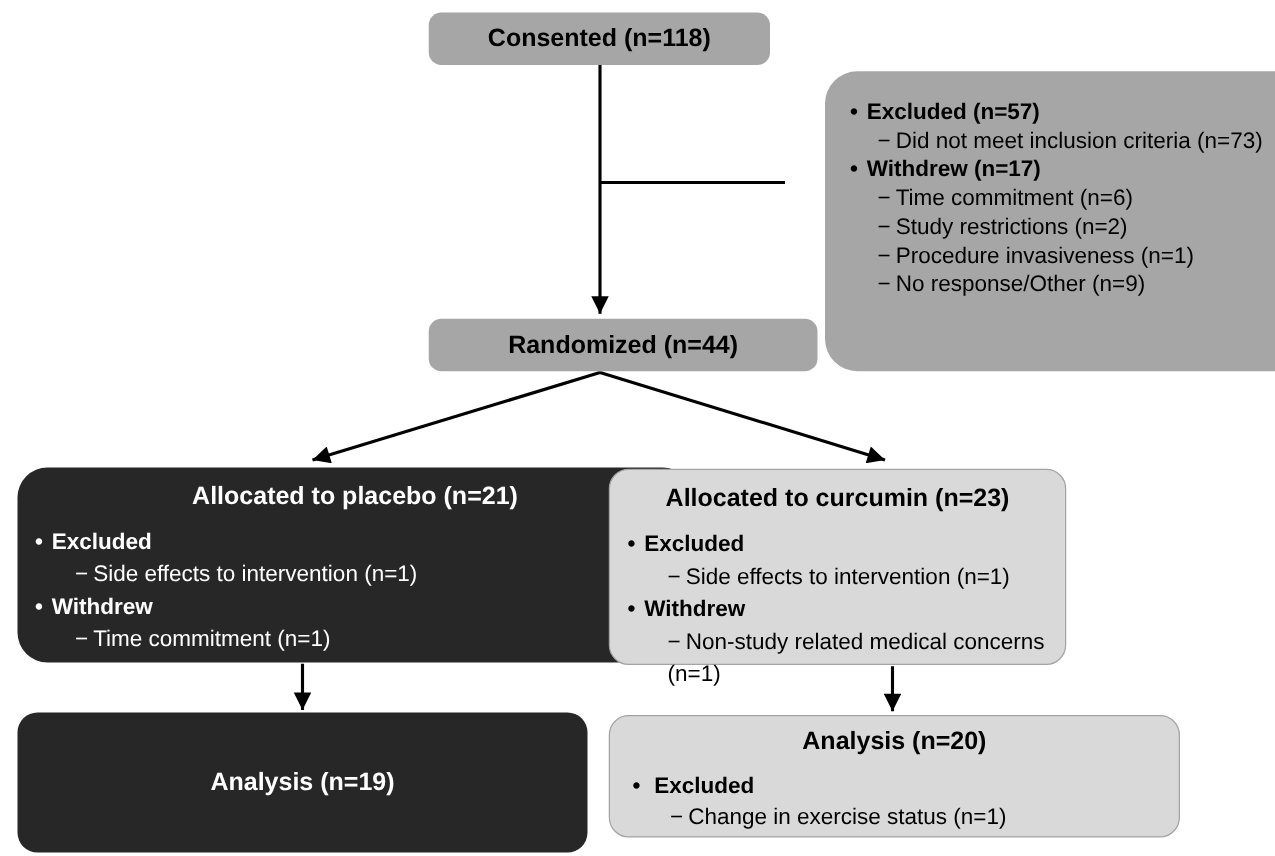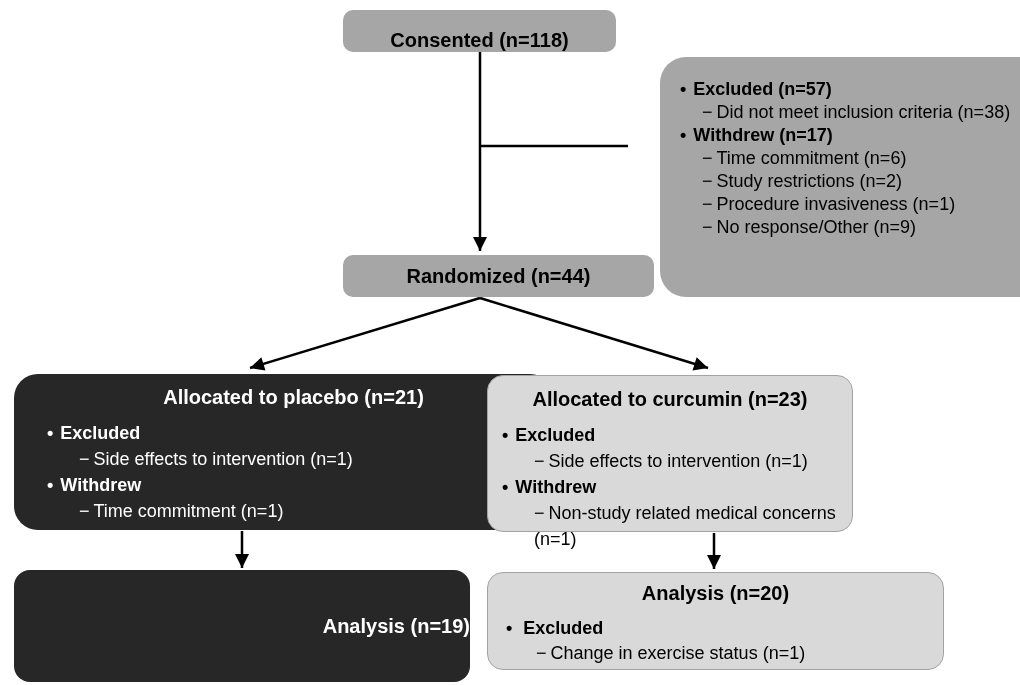--- a/index.html
+++ b/index.html
@@ -21,27 +21,27 @@
   }
   .connectors{position:absolute;left:0;top:0;width:1020px;height:685px;pointer-events:none;}
   .box{position:absolute;box-sizing:border-box;}
   .box-gray{background:var(--medium_gray);color:var(--text_dark);}
   .box-dark{background:var(--dark);color:var(--text_light);}
   .box-light{background:var(--light_gray);color:var(--text_dark);border:1px solid var(--light_border);}
   .small-label{
     display:flex;align-items:center;justify-content:center;
     font-size:20px;font-weight:bold;border-radius:10px;
   }
-  #consented{left:343px;top:10px;width:273px;height:42px;align-items:flex-end;}
+  #consented{left:343px;top:10px;width:273px;height:42px;}
   #exclusions{left:660px;top:57px;width:385px;height:240px;border-radius:26px;padding:21px 0 0 0;}
   #randomized{left:343px;top:255px;width:311px;height:42px;}
-  #placebo{left:14px;top:374px;width:540px;height:156px;border-radius:24px;padding-left:19px;}
+  #placebo{left:14px;top:374px;width:540px;height:156px;border-radius:24px;}
   #curcumin{left:487px;top:375px;width:366px;height:157px;border-radius:16px;}
   #placebo-analysis{left:14px;top:570px;width:456px;height:112px;border-radius:16px;
-    display:flex;align-items:center;justify-content:flex-end;font-size:20px;font-weight:bold;}
+    display:flex;align-items:center;justify-content:center;font-size:20px;font-weight:bold;}
   #curcumin-analysis{left:487px;top:572px;width:457px;height:98px;border-radius:16px;}
   .box-title{
     text-align:center;font-size:20px;font-weight:bold;padding-top:12px;
   }
   #curcumin-analysis .box-title{padding-top:9px;}
   .content{margin-top:11px;}
   #exclusions .content{margin-top:0;}
   .line{font-size:18px;line-height:26px;}
   #exclusions .line{line-height:23px;}
   #curcumin-analysis .line{line-height:25px;}
@@ -77,21 +77,21 @@
   <div id="consented" class="box box-gray small-label">
     <span>Consented (n=118)</span>
   </div>
 
   <div id="exclusions" class="box box-gray">
     <div class="content">
       <div class="line head">
         <span class="bullet">•</span><span>Excluded (n=57)</span>
       </div>
       <div class="line sub">
-        <span class="dash">−</span><span>Did not meet inclusion criteria (n=38)</span>
+        <span class="dash">−</span><span>Did not meet inclusion criteria (n=73)</span>
       </div>
       <div class="line head">
         <span class="bullet">•</span><span>Withdrew (n=17)</span>
       </div>
       <div class="line sub">
         <span class="dash">−</span><span>Time commitment (n=6)</span>
       </div>
       <div class="line sub">
         <span class="dash">−</span><span>Study restrictions (n=2)</span>
       </div>

